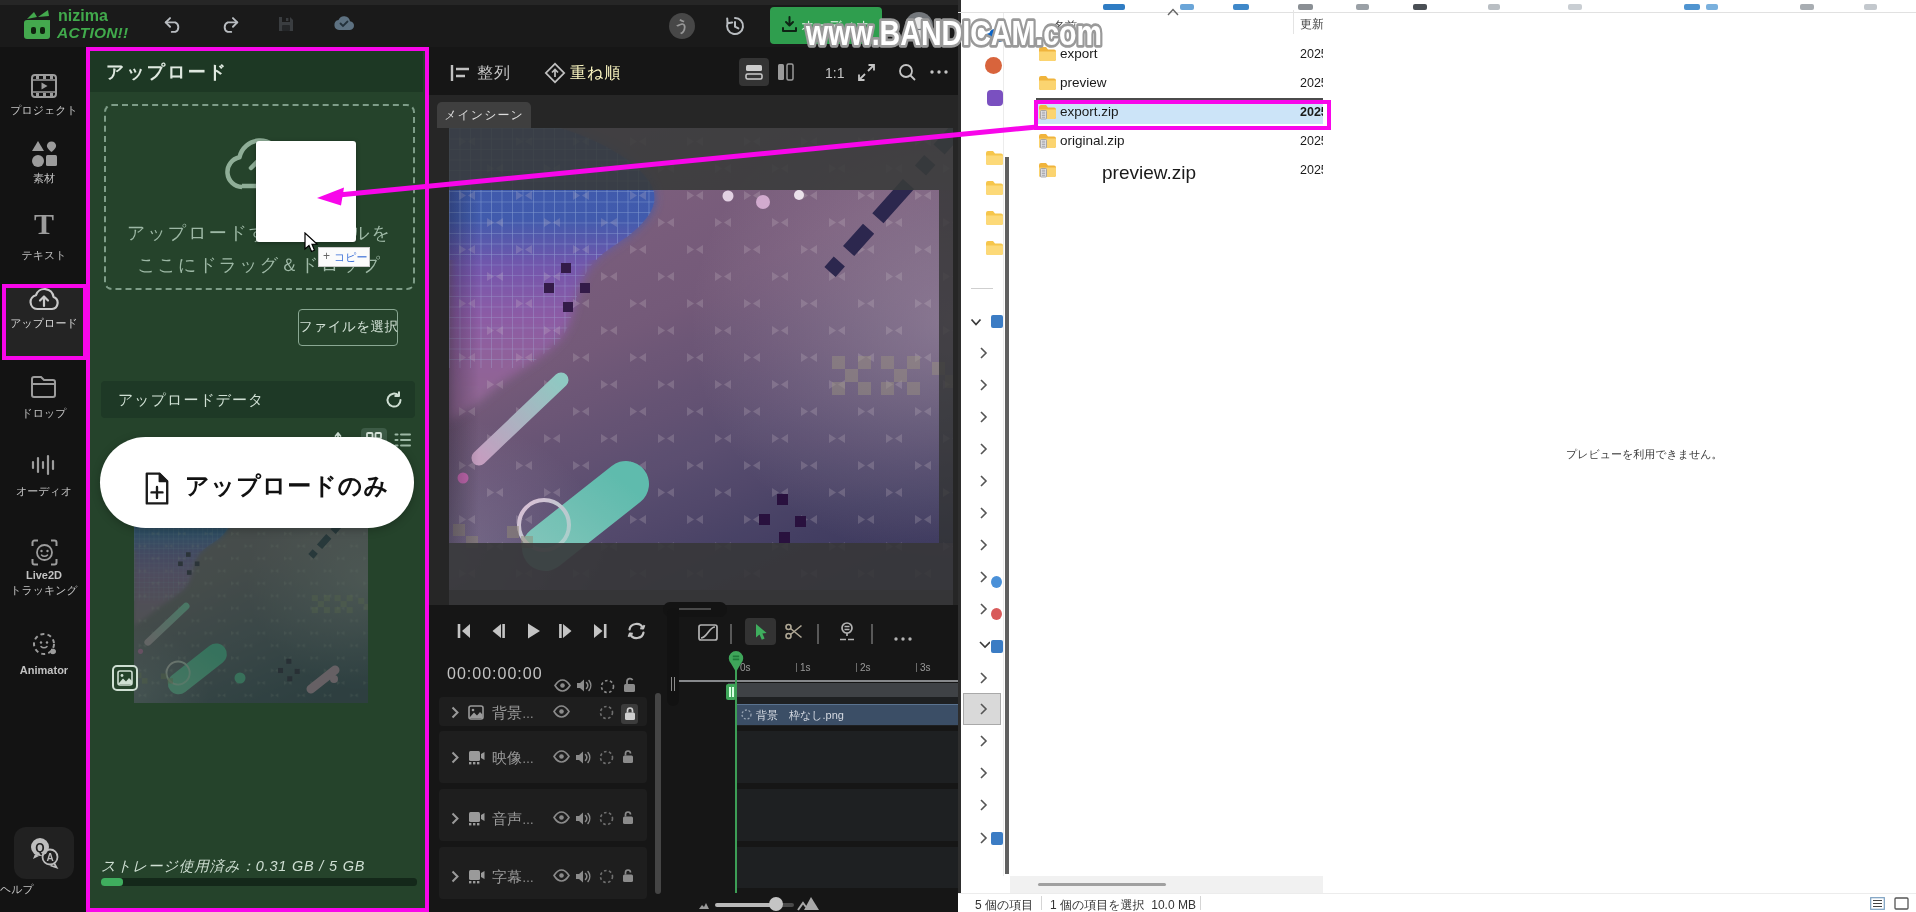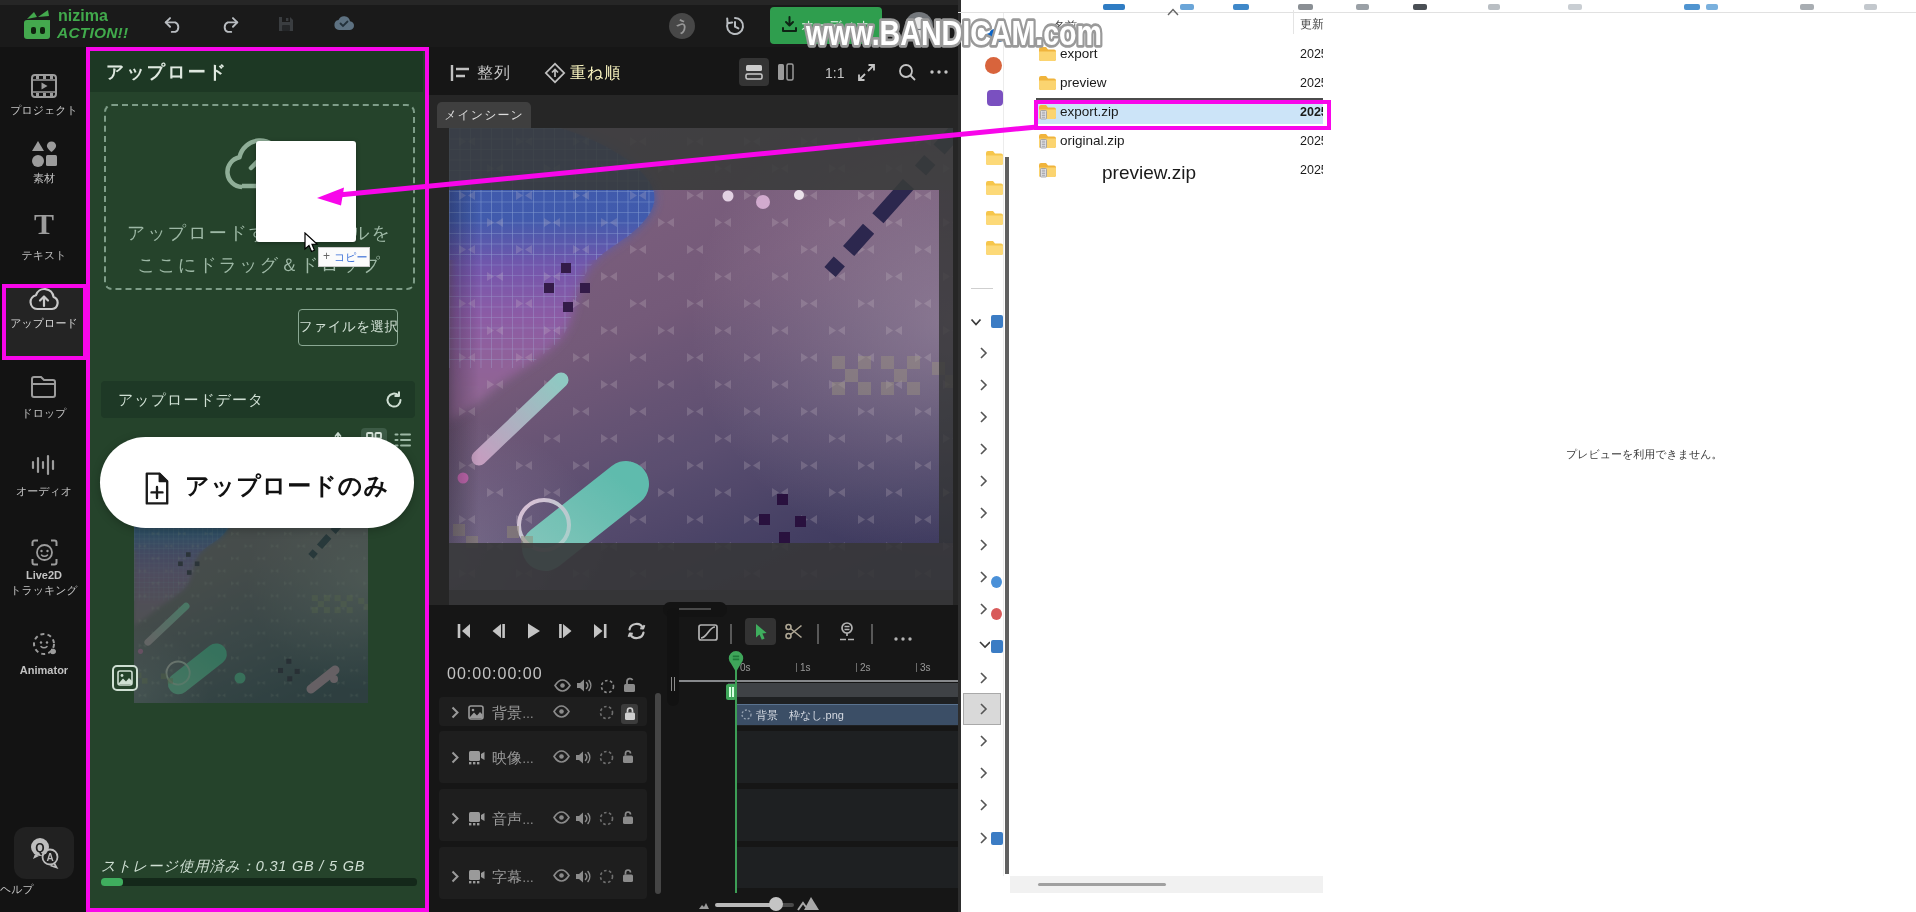--- a/index.html
+++ b/index.html
@@ -771,20 +771,33 @@
         </svg>
     <div class="abs" style="left:50px;top:155px;font-size:19px;margin-left:42px;">preview.zip</div>
     <div class="abs" style="left:290px;top:156px;font-size:12.5px;">2025</div>
   </div>
 
   <div class="abs" style="left:52px;top:876px;width:313px;height:17px;background:#f1f1f1;"></div>
   <div class="abs" style="left:80px;top:883px;width:128px;height:3px;background:#a0a0a0;border-radius:1.5px;"></div>
 
   <div class="abs" style="left:608px;top:447px;font-size:11px;color:#3a3a3a;">プレビューを利用できません。</div>
 
+  <div class="abs" style="left:0;top:893px;width:958px;height:19px;background:#ffffff;border-top:1px solid #ececec;">
+    <div class="abs" style="left:17px;top:3px;font-size:12px;color:#333;">5 個の項目</div>
+    <div class="abs" style="left:83px;top:2px;width:1px;height:14px;background:#d5d5d5;"></div>
+    <div class="abs" style="left:92px;top:3px;font-size:12px;color:#333;">1 個の項目を選択&nbsp;&nbsp;10.0 MB</div>
+    <div class="abs" style="left:242px;top:2px;width:1px;height:14px;background:#d5d5d5;"></div>
+    <svg class="abs" style="left:912px;top:3px;" width="15" height="13" viewBox="0 0 15 13">
+          <rect x="0.7" y="0.7" width="13.6" height="11.6" fill="none" stroke="#7a9fc0" stroke-width="1.2"></rect>
+          <path d="M3 3.5 h9 M3 6.5 h9 M3 9.5 h9" stroke="#444" stroke-width="1.2"></path>
+        </svg>
+    <svg class="abs" style="left:936px;top:3px;" width="15" height="13" viewBox="0 0 15 13">
+          <rect x="1" y="1" width="13" height="11" rx="1" fill="none" stroke="#555" stroke-width="1.3"></rect>
+        </svg>
+  </div>
 </div>
 
 <div class="abs" id="annot" style="left:0;top:0;width:1916px;height:912px;pointer-events:none;">
 
   <div class="abs" style="left:2px;top:284px;width:85px;height:76px;border:4px solid #f806ea;"></div>
   <div class="abs" style="left:86px;top:47px;width:343px;height:865px;border:4px solid #f806ea;"></div>
   <div class="abs" style="left:1034px;top:100px;width:297px;height:30px;border:4px solid #f806ea;"></div>
 
   <svg class="abs" style="left:0;top:0;" width="1916" height="912" viewBox="0 0 1916 912">
     <path d="M341 194.7 L1037 127" stroke="#f806ea" stroke-width="5" fill="none"></path>

